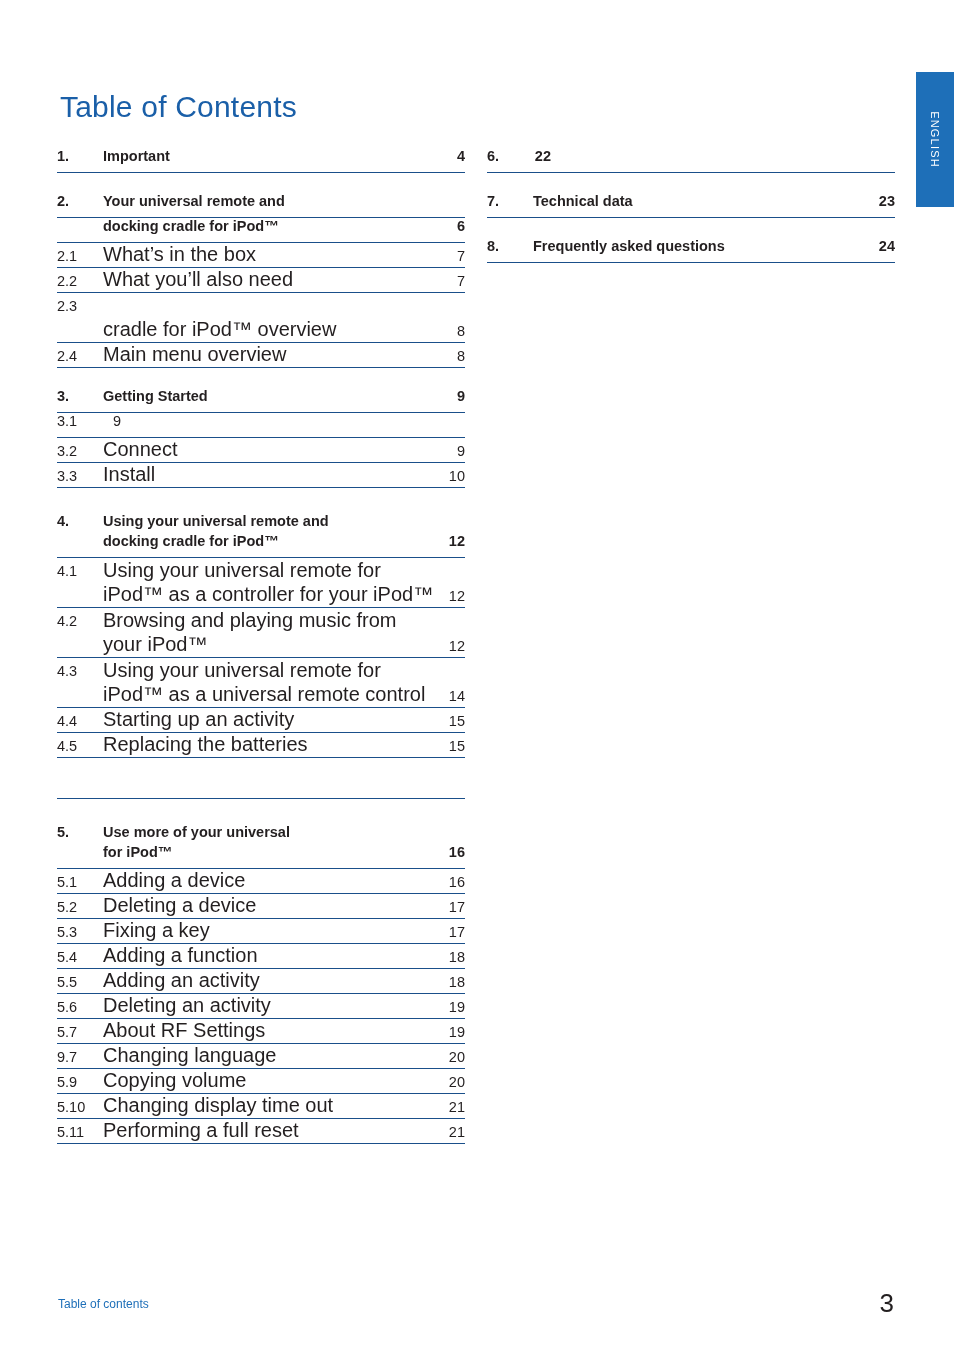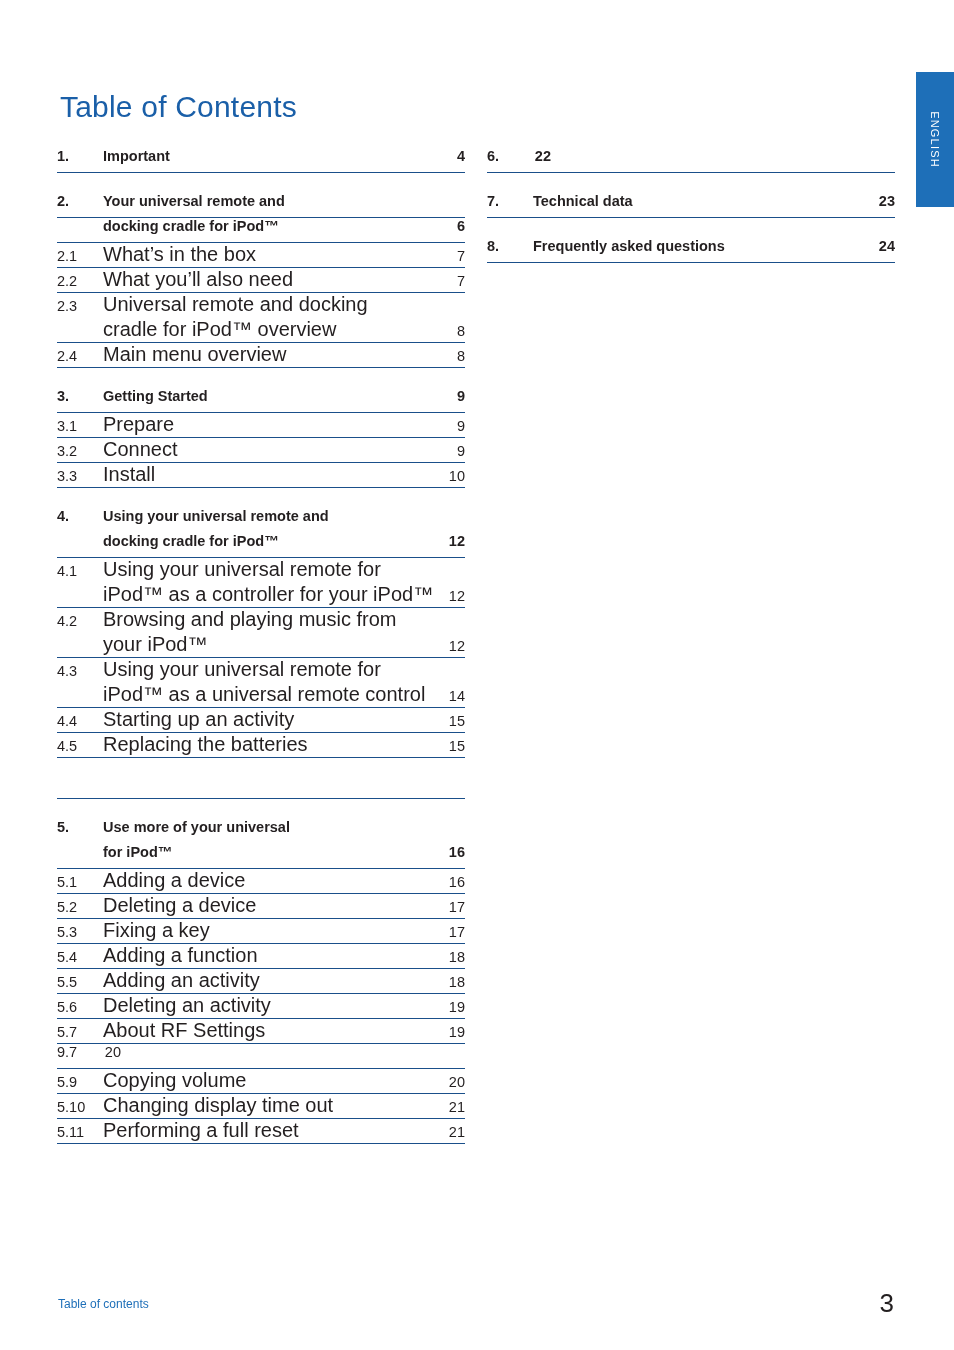--- a/index.html
+++ b/index.html
@@ -70,20 +70,21 @@
   .row {
     display: flex;
     align-items: baseline;
     border-bottom: 1px solid #1a4f8a;
     height: 25px;
     box-sizing: border-box;
     padding-bottom: 0px;
   }
   .row.noline {
     border-bottom: none;
+    align-items: center;
   }
   .row .num {
     width: 46px;
     flex: 0 0 46px;
     font-size: 14.5px;
   }
   .row .txt {
     flex: 1 1 auto;
     font-size: 20px;
     white-space: nowrap;
@@ -155,42 +156,40 @@
         <div class="txt">What’s in the box</div>
         <div class="pg">7</div>
       </div>
       <div class="row">
         <div class="num">2.2</div>
         <div class="txt">What you’ll also need</div>
         <div class="pg">7</div>
       </div>
       <div class="row noline">
         <div class="num">2.3</div>
-        <div class="txt">Universal remote and docking</div>
         <div class="pg"></div>
       </div>
       <div class="row cont">
         <div class="num"></div>
         <div class="txt">cradle for iPod™ overview</div>
         <div class="pg">8</div>
       </div>
       <div class="row">
         <div class="num">2.4</div>
         <div class="txt">Main menu overview</div>
         <div class="pg">8</div>
       </div>
       <div class="spacer-20"></div>
       <div class="row bold">
         <div class="num">3.</div>
         <div class="txt">Getting Started</div>
         <div class="pg">9</div>
       </div>
       <div class="row">
         <div class="num">3.1</div>
-        <div class="txt">Prepare</div>
         <div class="pg">9</div>
       </div>
       <div class="row">
         <div class="num">3.2</div>
         <div class="txt">Connect</div>
         <div class="pg">9</div>
       </div>
       <div class="row">
         <div class="num">3.3</div>
         <div class="txt">Install</div>
@@ -290,20 +289,21 @@
         <div class="txt">Deleting an activity</div>
         <div class="pg">19</div>
       </div>
       <div class="row">
         <div class="num">5.7</div>
         <div class="txt">About RF Settings</div>
         <div class="pg">19</div>
       </div>
       <div class="row">
         <div class="num">9.7</div>
+        <div class="txt">Changing language</div>
         <div class="pg">20</div>
       </div>
       <div class="row">
         <div class="num">5.9</div>
         <div class="txt">Copying volume</div>
         <div class="pg">20</div>
       </div>
       <div class="row">
         <div class="num">5.10</div>
         <div class="txt">Changing display time out</div>

